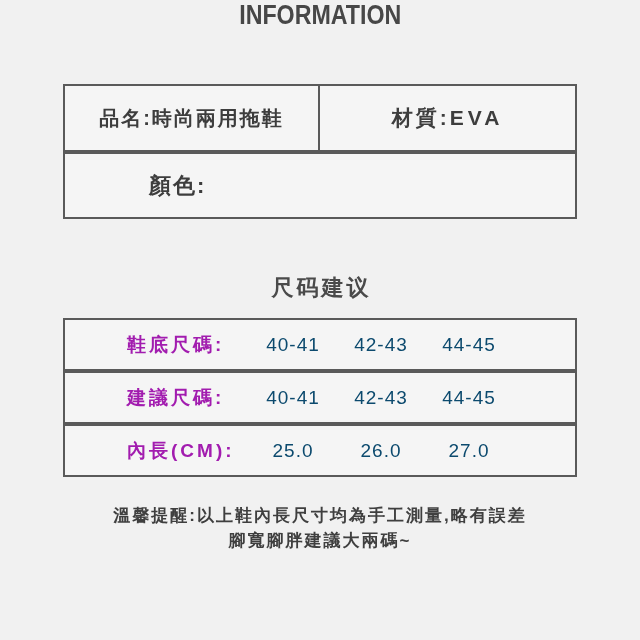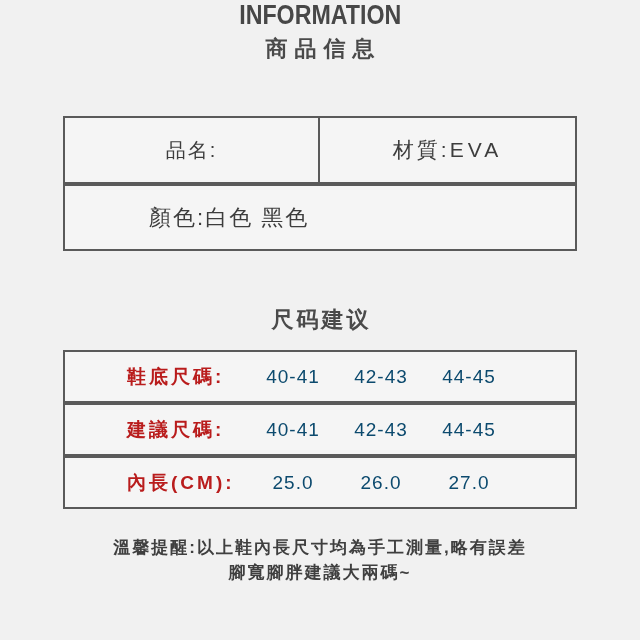--- a/index.html
+++ b/index.html
@@ -31,21 +31,21 @@
     background:#f5f5f5;
     display:flex;align-items:center;
   }
   .row + .row{margin-top:0;}
   .row-a{height:68px;padding:0;}
   .cell{box-sizing:border-box;display:flex;align-items:center;justify-content:center;height:100%;}
   .cell-name{width:255px;border-right:2px solid #5a5a5a;}
   .cell-material{flex:1;}
   .row-b{height:67px;padding-left:84px;}
 
-  .t1-label,.t1-value{font-weight:400;color:#3d3d3d;}
+  .t1-label,.t1-value{font-weight:700;color:#3d3d3d;}
   .cell-name .t1-label,.cell-name .t1-value{font-size:20px;letter-spacing:2px;}
   .cell-material .t1-label{font-size:21px;letter-spacing:3px;}
   .cell-material .t1-value{font-size:21px;letter-spacing:4px;}
   .row-b .t1-label,.row-b .t1-value{font-size:22px;letter-spacing:2px;}
 
   .size-title{
     margin-top:56px;text-align:center;
     font-size:22px;font-weight:700;color:#4a4a4a;
     letter-spacing:3px;text-indent:3px;line-height:25px;
   }
@@ -54,55 +54,54 @@
   .srow{
     box-sizing:border-box;
     border:2px solid #5a5a5a;
     background:#f5f5f5;
     height:53px;
     display:flex;align-items:center;
     padding-left:62px;
   }
   .srow-label{
     width:122px;flex:0 0 122px;
-    font-size:19px;font-weight:700;color:#b91c1c;letter-spacing:3px;
+    font-size:19px;font-weight:700;color:#a21caf;letter-spacing:3px;
     white-space:nowrap;
   }
   .srow-val{
     flex:0 0 88px;width:88px;text-align:center;
     font-size:19px;color:#0c4a6e;letter-spacing:1px;
   }
 
   .footer{
     margin-top:26px;text-align:center;
     font-size:17px;font-weight:700;color:#3f3f3f;
     letter-spacing:2px;line-height:25px;
   }
 </style>
 </head>
 <body>
 
 <div class="header">
   <div class="title-en">INFORMATION</div>
-  <div class="title-zh">商品信息</div>
 </div>
 
 <div class="tbl">
   <div class="row row-a">
     <div class="cell cell-name">
       <span class="t1-label">品名:</span>
+        <span class="t1-value">時尚兩用拖鞋</span>
     </div>
     <div class="cell cell-material">
       <span class="t1-label">材質:</span>
         <span class="t1-value">EVA</span>
     </div>
   </div>
   <div class="row row-b">
     <span class="t1-label">顏色:</span>
-      <span class="t1-value">白色 黑色</span>
   </div>
 </div>
 
 <div class="size-title">尺码建议</div>
 
 <div class="tbl2">
   <div class="srow">
     <span class="srow-label">鞋底尺碼:</span>
     <span class="srow-val">40-41</span>
     <span class="srow-val">42-43</span>

